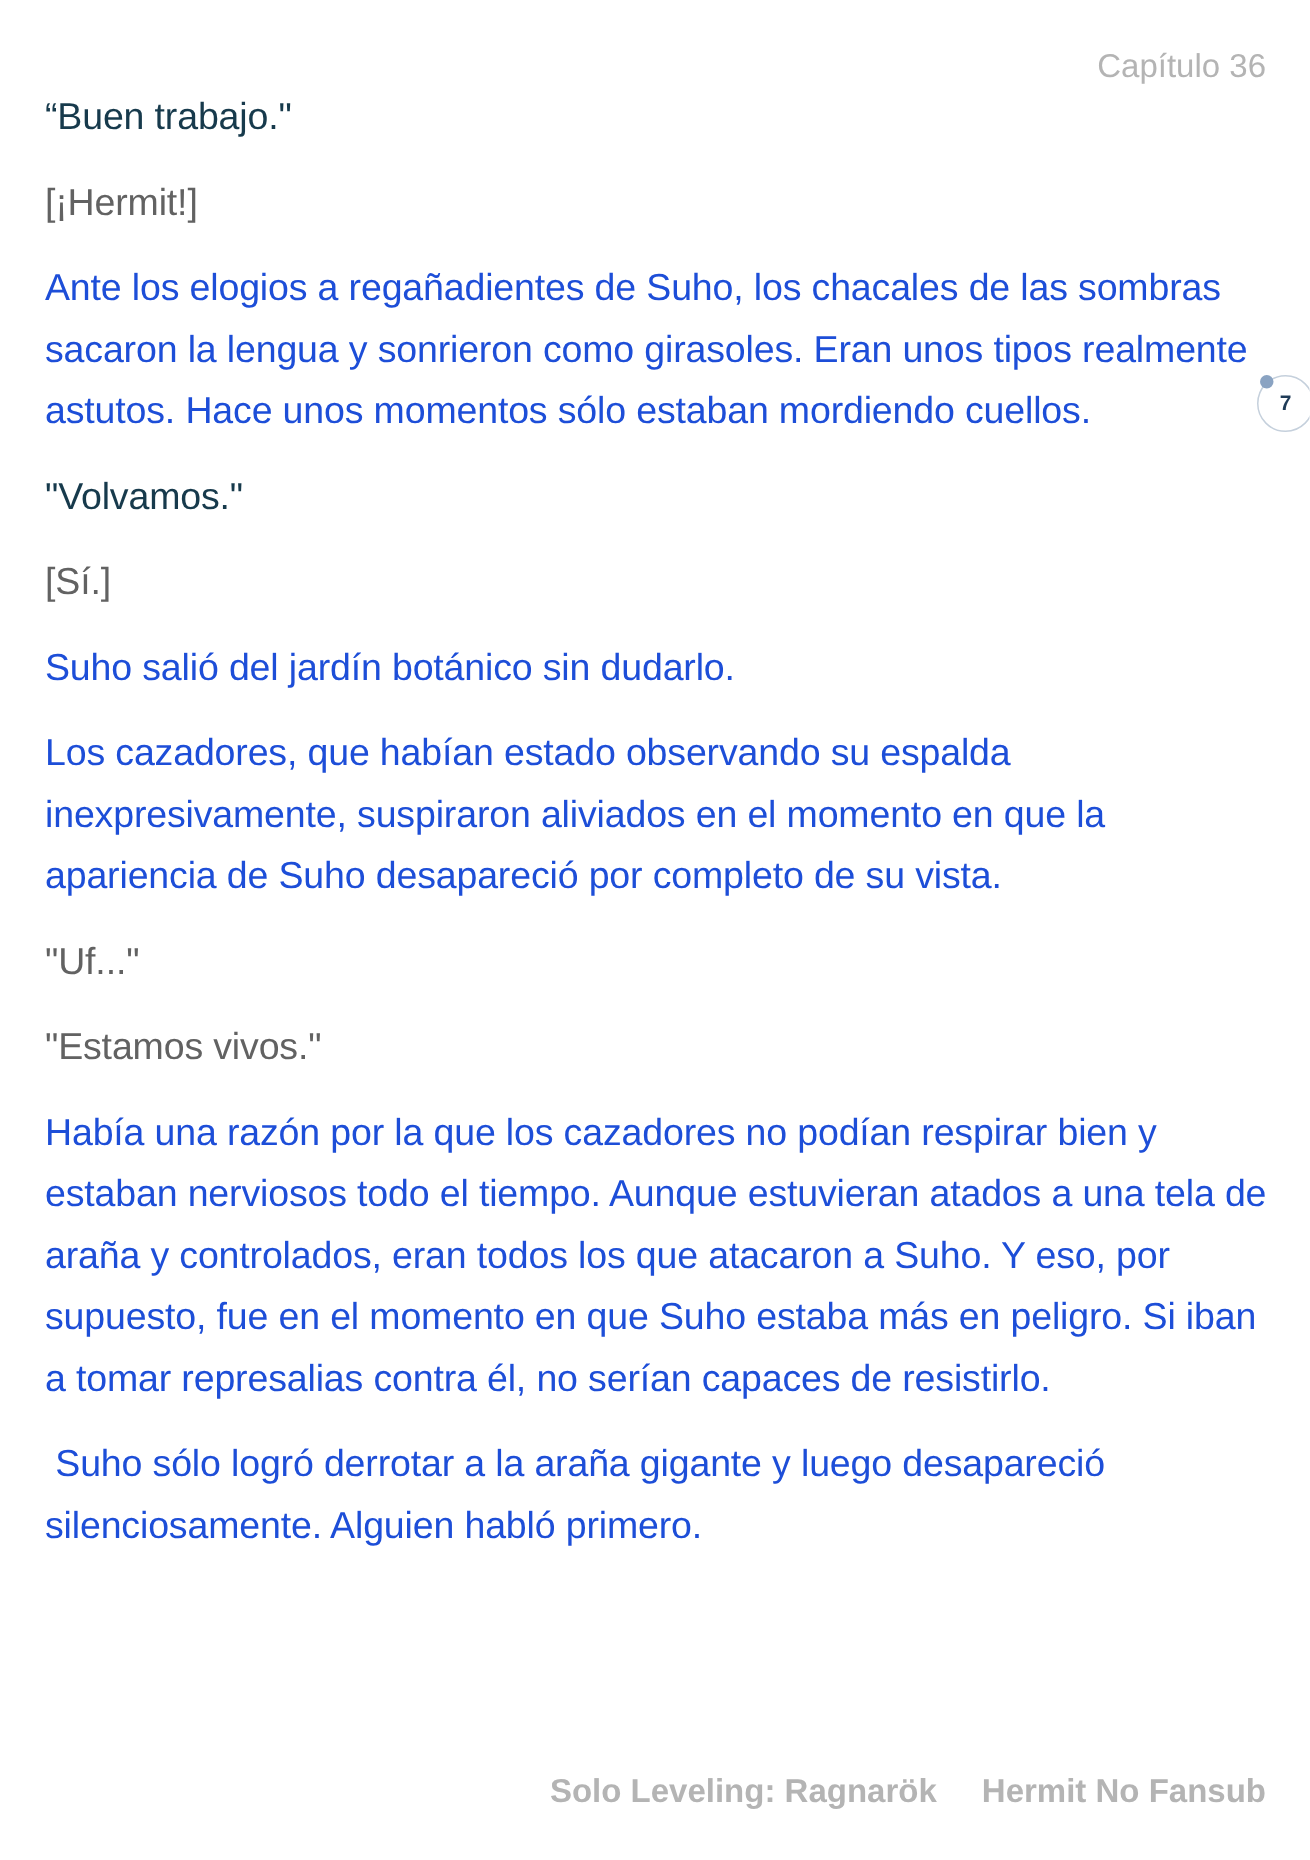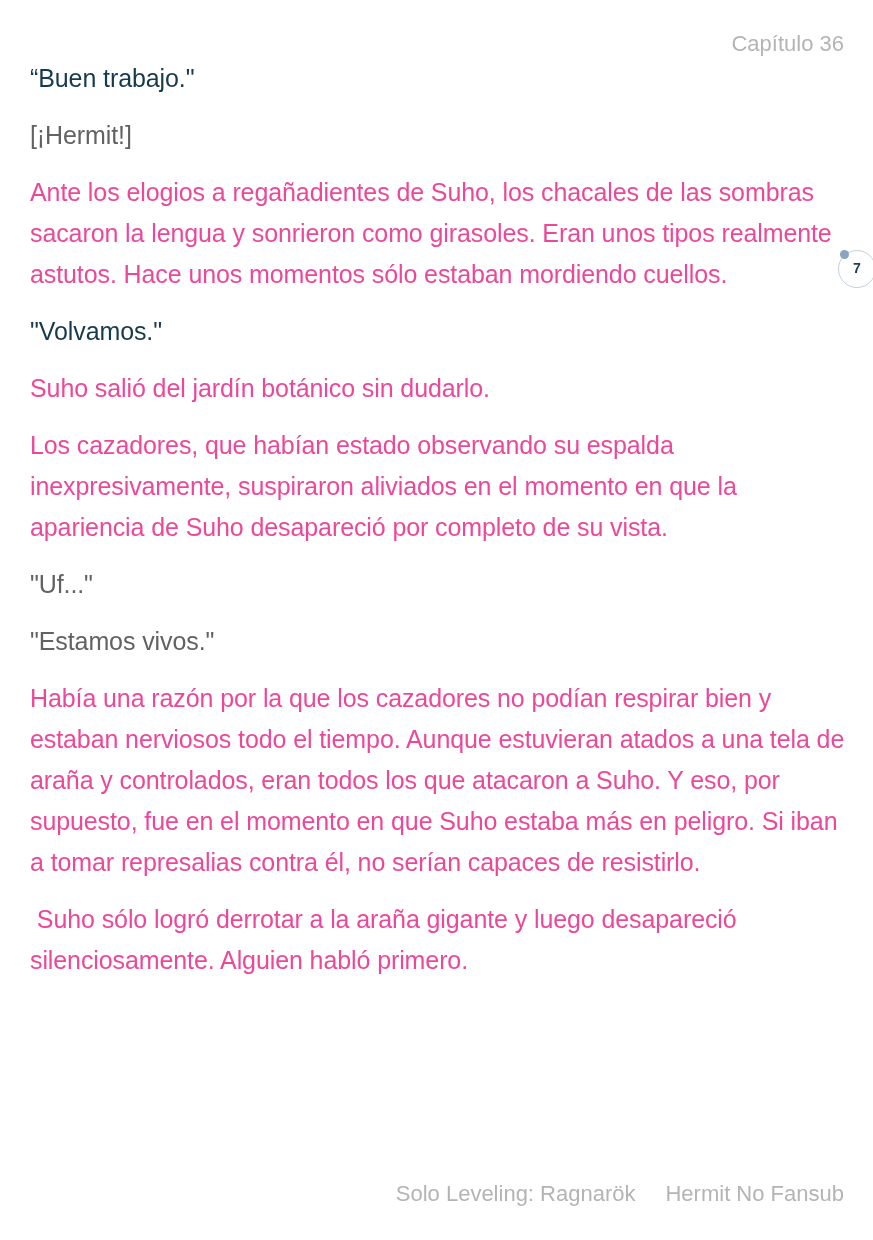--- a/index.html
+++ b/index.html
@@ -1,23 +1,23 @@
 <!DOCTYPE html>
 <html><head>
 <meta charset="utf-8">
 <style>
   html, body { margin:0; padding:0; background:#ffffff; }
   body { width:873px; height:1240px; position:relative; overflow:hidden;
          font-family:"Liberation Sans", sans-serif; }
   .header { position:absolute; top:31px; right:29px; font-size:22px; color:#b4b4b4;margin-left:36px; }
   .content { position:absolute; left:30px; top:58px; width:815px; }
-  p { margin:0 0 16px 0; font-size:25px; line-height:41px; color:#ec4899; letter-spacing:-0.1px; }
+  p { margin:0 0 16px 0; font-size:25px; line-height:41px; color:#1d4ed8; letter-spacing:-0.1px; }
   p.dialog { color:#173a4c; }
   p.muted { color:#626262; }
-  .footer { position:absolute; top:1181px; right:29px; font-size:22px; color:#b4b4b4; }
+  .footer { position:absolute; top:1181px; right:29px; font-size:22px; color:#b4b4b4;font-weight:bold; }
   .footer span { margin-left:30px; }
   .badge { position:absolute; left:838px; top:250px; width:38px; height:38px; }
   .badge .ring { position:absolute; inset:0; border:1.5px solid #c5d0dc; border-radius:50%; }
   .badge .dot { position:absolute; left:2px; top:0px; width:9px; height:9px; border-radius:50%; background:#8aa3c2; }
   .badge .num { position:absolute; left:0; right:0; top:10px; text-align:center; font-size:14px; font-weight:bold; color:#1f3b57; }
 </style>
 </head>
 <body>
 
 <div class="header">Capítulo 36</div>
@@ -26,20 +26,21 @@
   <div class="ring"></div>
   <div class="dot"></div>
   <div class="num">7</div>
 </div>
 
 <div class="content">
   <p class="dialog">“Buen trabajo."</p>
   <p class="muted">[¡Hermit!]</p>
   <p>Ante los elogios a regañadientes de Suho, los chacales de las sombras sacaron la lengua y sonrieron como girasoles. Eran unos tipos realmente astutos. Hace unos momentos sólo estaban mordiendo cuellos.</p>
   <p class="dialog">"Volvamos."</p>
+  <p class="muted">[Sí.]</p>
   <p>Suho salió del jardín botánico sin dudarlo.</p>
   <p>Los cazadores, que habían estado observando su espalda inexpresivamente, suspiraron aliviados en el momento en que la apariencia de Suho desapareció por completo de su vista.</p>
   <p class="muted">"Uf..."</p>
   <p class="muted">"Estamos vivos."</p>
   <p>Había una razón por la que los cazadores no podían respirar bien y estaban nerviosos todo el tiempo. Aunque estuvieran atados a una tela de araña y controlados, eran todos los que atacaron a Suho. Y eso, por supuesto, fue en el momento en que Suho estaba más en peligro. Si iban a tomar represalias contra él, no serían capaces de resistirlo.</p>
   <p style="white-space:pre-wrap"> Suho sólo logró derrotar a la araña gigante y luego desapareció silenciosamente. Alguien habló primero.</p>
 </div>
 
 <div class="footer">
   <span>Solo Leveling: Ragnarök</span><span>Hermit No Fansub</span>

